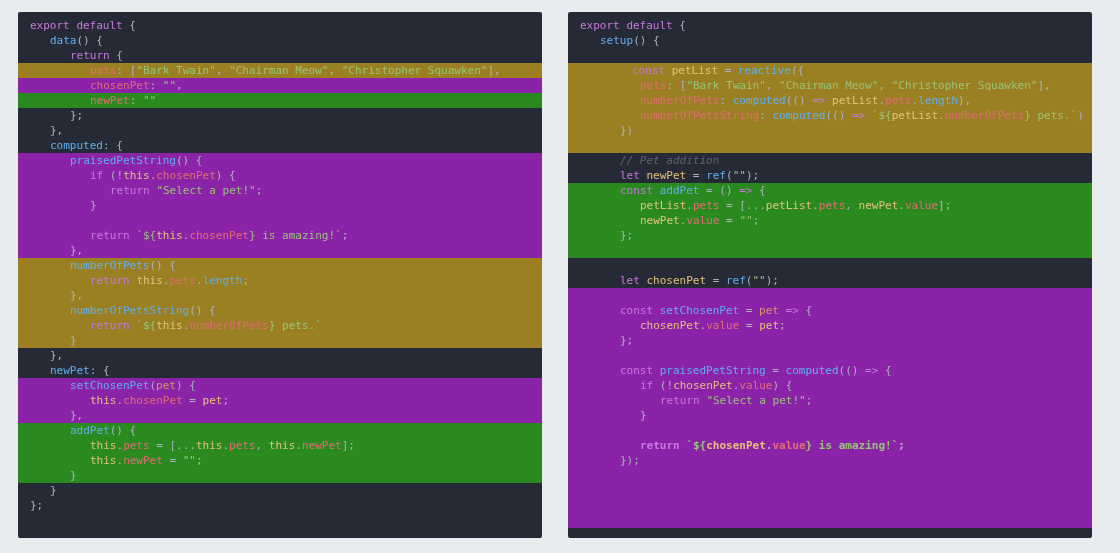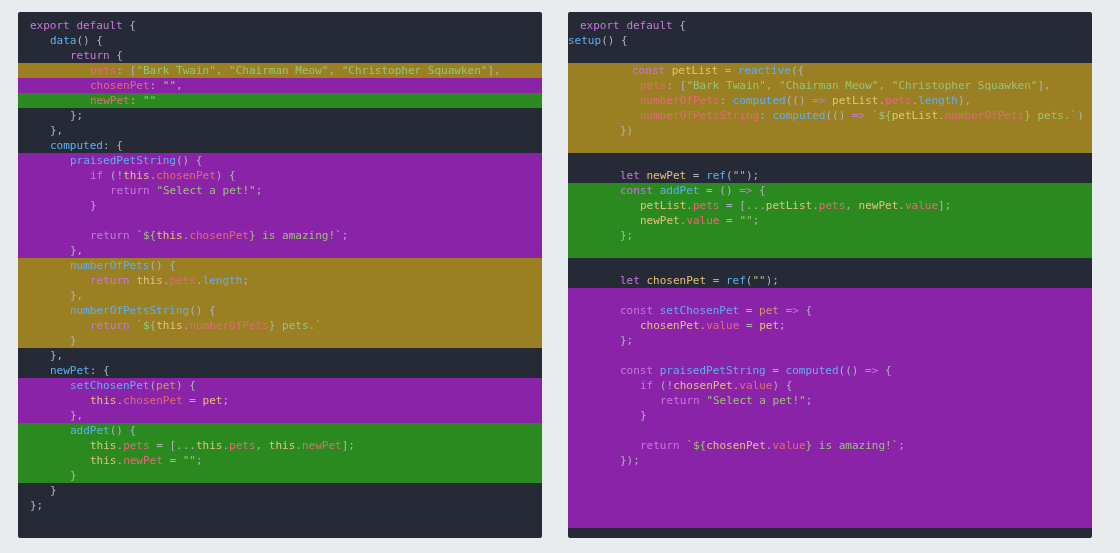--- a/index.html
+++ b/index.html
@@ -70,40 +70,41 @@
       <div class="line" style="position: absolute; left: 0px; right: 0px; top: 441px;"><span class="txt" style="padding-left: 72px;"><span class="th">this</span><span class="p">.</span><span class="pr">newPet</span><span class="p"> = </span><span class="s">""</span><span class="p">;</span></span></div>
       <div class="line" style="position: absolute; left: 0px; right: 0px; top: 456px;"><span class="txt" style="padding-left: 52px;"><span class="p">}</span></span></div>
       <div class="line" style="position: absolute; left: 0px; right: 0px; top: 471px;"><span class="txt" style="padding-left: 32px;"><span class="p">}</span></span></div>
       <div class="line" style="position: absolute; left: 0px; right: 0px; top: 486px;"><span class="txt" style="padding-left: 12px;"><span class="p">};</span></span></div>
     </div>
   <div class="panel" id="panel-right">
       <div class="band hl-yellow" style="top: 51px; height: 90px;"></div>
       <div class="band hl-green" style="top: 171px; height: 75px;"></div>
       <div class="band hl-purple" style="top: 276px; height: 240px;"></div>
       <div class="line" style="position: absolute; left: 0px; right: 0px; top: 6px;"><span class="txt" style="padding-left: 12px;"><span class="k">export</span><span class="p"> </span><span class="k">default</span><span class="p"> {</span></span></div>
-      <div class="line" style="position: absolute; left: 0px; right: 0px; top: 21px;"><span class="txt" style=""><span class="fn">setup</span><span class="p">() {</span></span></div>
+      <div class="line" style="position: absolute; left: 0px; right: 0px; top: 21px;"><span class="txt" style="padding-left: 32px;"><span class="fn">setup</span><span class="p">() {</span></span></div>
       <div class="line" style="position: absolute; left: 0px; right: 0px; top: 51px;"><span class="txt" style="padding-left: 52px; margin-left: 12px;"><span class="k">const</span><span class="p"> </span><span class="v">petList</span><span class="p"> = </span><span class="fn">reactive</span><span class="p">({</span></span></div>
       <div class="line" style="position: absolute; left: 0px; right: 0px; top: 66px;"><span class="txt" style="padding-left: 72px;"><span class="pr">pets</span><span class="p">: [</span><span class="s">"Bark Twain"</span><span class="p">, </span><span class="s">"Chairman Meow"</span><span class="p">, </span><span class="s">"Christopher Squawken"</span><span class="p">],</span></span></div>
       <div class="line" style="position: absolute; left: 0px; right: 0px; top: 81px;"><span class="txt" style="padding-left: 72px;"><span class="pr">numberOfPets</span><span class="p">: </span><span class="fn">computed</span><span class="p">(() </span><span class="k">=&gt;</span><span class="p"> </span><span class="v">petList</span><span class="p">.</span><span class="pr">pets</span><span class="p">.</span><span class="fn">length</span><span class="p">),</span></span></div>
       <div class="line" style="position: absolute; left: 0px; right: 0px; top: 96px;"><span class="txt" style="padding-left: 72px;"><span class="pr">numberOfPetsString</span><span class="p">: </span><span class="fn">computed</span><span class="p">(() </span><span class="k">=&gt;</span><span class="p"> </span><span class="s">`${</span><span class="v">petList</span><span class="p">.</span><span class="pr">numberOfPets</span><span class="s">} pets.`</span><span class="p">)</span></span></div>
       <div class="line" style="position: absolute; left: 0px; right: 0px; top: 111px;"><span class="txt" style="padding-left: 52px;"><span class="p">})</span></span></div>
       <div class="line" style="position: absolute; left: 0px; right: 0px; top: 126px;"><span class="txt" style="padding-left: 52px;"><span class="p"></span></span></div>
+      <div class="line" style="position: absolute; left: 0px; right: 0px; top: 141px;"><span class="txt" style="padding-left: 52px;"><span class="c">// Pet addition</span></span></div>
       <div class="line" style="position: absolute; left: 0px; right: 0px; top: 156px;"><span class="txt" style="padding-left: 52px;"><span class="k">let</span><span class="p"> </span><span class="v">newPet</span><span class="p"> = </span><span class="fn">ref</span><span class="p">(</span><span class="s">""</span><span class="p">);</span></span></div>
       <div class="line" style="position: absolute; left: 0px; right: 0px; top: 171px;"><span class="txt" style="padding-left: 52px; text-align: right;"><span class="k">const</span><span class="p"> </span><span class="fn">addPet</span><span class="p"> = () </span><span class="k">=&gt;</span><span class="p"> {</span></span></div>
       <div class="line" style="position: absolute; left: 0px; right: 0px; top: 186px;"><span class="txt" style="padding-left: 72px;"><span class="v">petList</span><span class="p">.</span><span class="pr">pets</span><span class="p"> = [...</span><span class="v">petList</span><span class="p">.</span><span class="pr">pets</span><span class="p">, </span><span class="v">newPet</span><span class="p">.</span><span class="pr">value</span><span class="p">];</span></span></div>
       <div class="line" style="position: absolute; left: 0px; right: 0px; top: 201px;"><span class="txt" style="padding-left: 72px;"><span class="v">newPet</span><span class="p">.</span><span class="pr">value</span><span class="p"> = </span><span class="s">""</span><span class="p">;</span></span></div>
       <div class="line" style="position: absolute; left: 0px; right: 0px; top: 216px;"><span class="txt" style="padding-left: 52px;"><span class="p">};</span></span></div>
       <div class="line" style="position: absolute; left: 0px; right: 0px; top: 231px;"><span class="txt" style="padding-left: 52px;"><span class="p"></span></span></div>
       <div class="line" style="position: absolute; left: 0px; right: 0px; top: 261px;"><span class="txt" style="padding-left: 52px;"><span class="k">let</span><span class="p"> </span><span class="v">chosenPet</span><span class="p"> = </span><span class="fn">ref</span><span class="p">(</span><span class="s">""</span><span class="p">);</span></span></div>
       <div class="line" style="position: absolute; left: 0px; right: 0px; top: 276px;"><span class="txt" style="padding-left: 52px;"><span class="p"></span></span></div>
       <div class="line" style="position: absolute; left: 0px; right: 0px; top: 291px;"><span class="txt" style="padding-left: 52px;"><span class="k">const</span><span class="p"> </span><span class="fn">setChosenPet</span><span class="p"> = </span><span class="n">pet</span><span class="p"> </span><span class="k">=&gt;</span><span class="p"> {</span></span></div>
       <div class="line" style="position: absolute; left: 0px; right: 0px; top: 306px;"><span class="txt" style="padding-left: 72px;"><span class="v">chosenPet</span><span class="p">.</span><span class="pr">value</span><span class="p"> = </span><span class="v">pet</span><span class="p">;</span></span></div>
       <div class="line" style="position: absolute; left: 0px; right: 0px; top: 321px;"><span class="txt" style="padding-left: 52px;"><span class="p">};</span></span></div>
       <div class="line" style="position: absolute; left: 0px; right: 0px; top: 336px;"><span class="txt" style="padding-left: 52px;"><span class="p"></span></span></div>
       <div class="line" style="position: absolute; left: 0px; right: 0px; top: 351px;"><span class="txt" style="padding-left: 52px;"><span class="k">const</span><span class="p"> </span><span class="fn">praisedPetString</span><span class="p"> = </span><span class="fn">computed</span><span class="p">(() </span><span class="k">=&gt;</span><span class="p"> {</span></span></div>
       <div class="line" style="position: absolute; left: 0px; right: 0px; top: 366px;"><span class="txt" style="padding-left: 72px;"><span class="k">if</span><span class="p"> (!</span><span class="v">chosenPet</span><span class="p">.</span><span class="pr">value</span><span class="p">) {</span></span></div>
       <div class="line" style="position: absolute; left: 0px; right: 0px; top: 381px;"><span class="txt" style="padding-left: 92px;"><span class="k">return</span><span class="p"> </span><span class="s">"Select a pet!"</span><span class="p">;</span></span></div>
       <div class="line" style="position: absolute; left: 0px; right: 0px; top: 396px;"><span class="txt" style="padding-left: 72px;"><span class="p">}</span></span></div>
       <div class="line" style="position: absolute; left: 0px; right: 0px; top: 411px;"><span class="txt" style="padding-left: 72px;"><span class="p"></span></span></div>
-      <div class="line" style="position: absolute; left: 0px; right: 0px; top: 426px;"><span class="txt" style="padding-left: 72px;"><span class="k">return</span><span class="p"> </span><span class="s">`${</span><span class="v">chosenPet</span><span class="p">.</span><span class="pr">value</span><span class="s">} is amazing!`</span><span class="p">;</span></span></div>
+      <div class="line" style="position: absolute; left: 0px; right: 0px; top: 426px;"><span class="txt" style="padding-left: 72px; font-weight: bold;"><span class="k">return</span><span class="p"> </span><span class="s">`${</span><span class="v">chosenPet</span><span class="p">.</span><span class="pr">value</span><span class="s">} is amazing!`</span><span class="p">;</span></span></div>
       <div class="line" style="position: absolute; left: 0px; right: 0px; top: 441px;"><span class="txt" style="padding-left: 52px;"><span class="p">});</span></span></div>
     </div>
 </div>
 
 </body></html>

